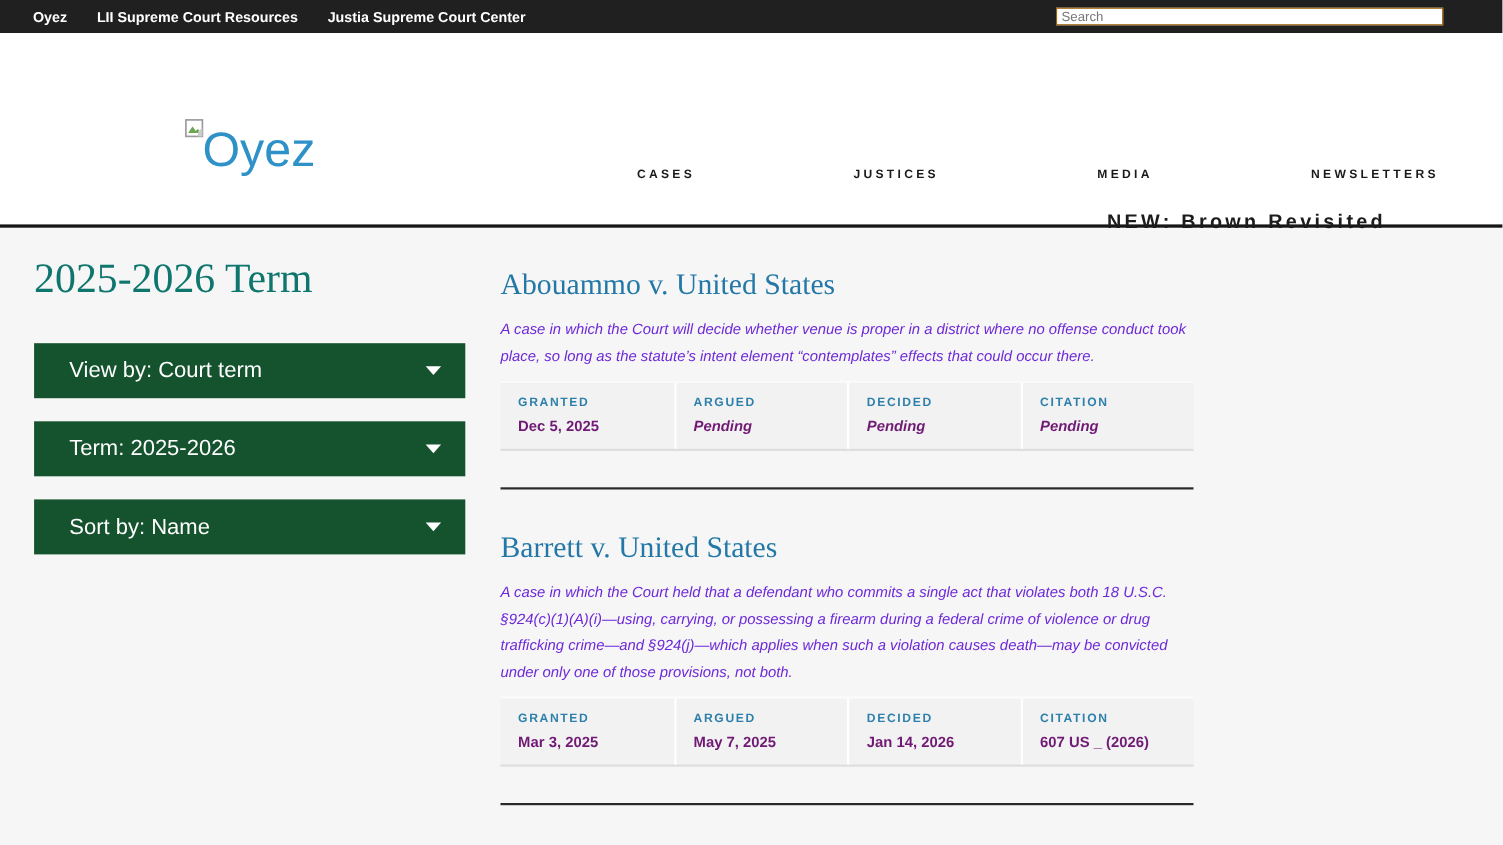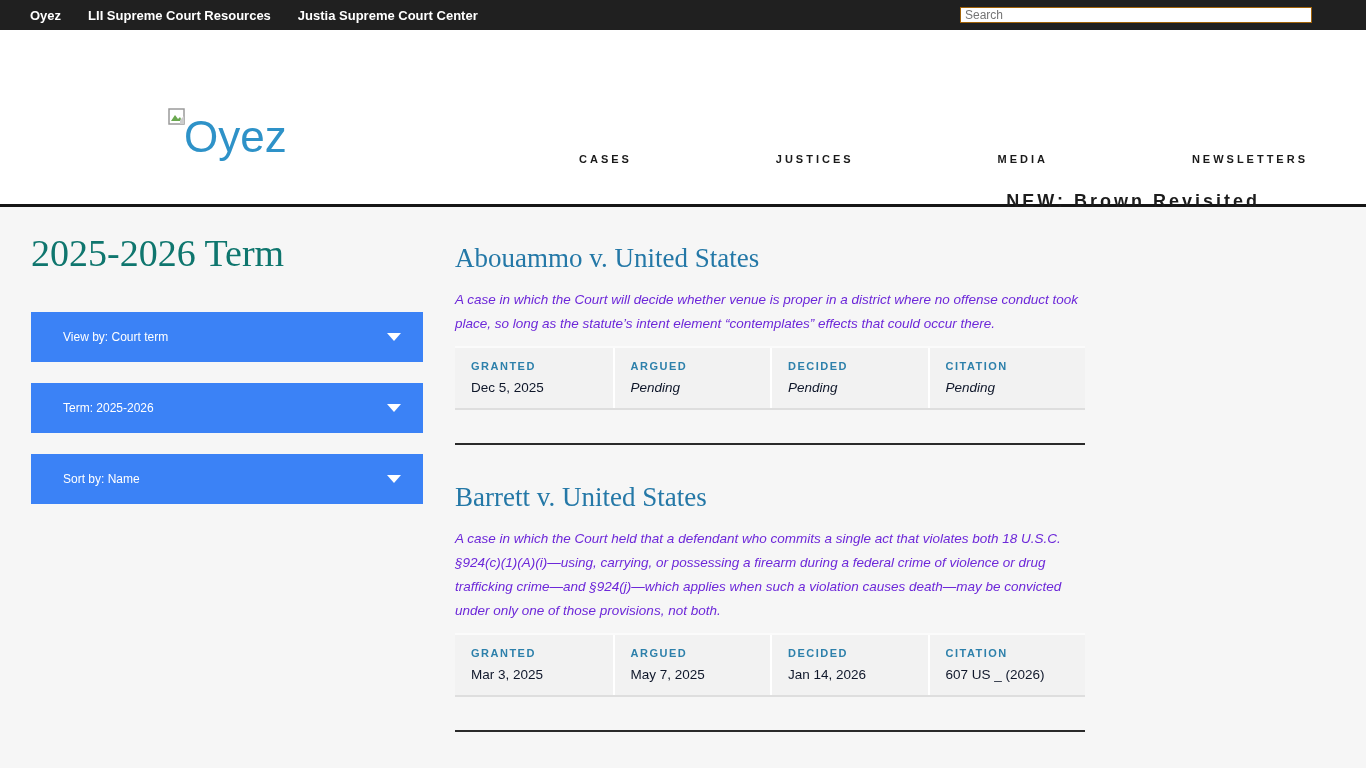--- a/index.html
+++ b/index.html
@@ -27,38 +27,38 @@
   .banner { position:absolute; left:560px; top:161px; width:700px; text-align:right; }
   .banner a { font-size:18px; font-weight:bold; letter-spacing:3px; color:#1c1c1c;
               text-decoration:none; cursor:pointer; }
 
   
   .content { display:flex; }
   .sidebar { width:455px; padding:24px 0 0 31px; }
   .sidebar h1 { font-family:"Liberation Serif", serif; font-weight:normal; font-size:38px;
                 color:#0f766e; }
   .filters { margin-top:37px; display:flex; flex-direction:column; gap:21px; }
-  .filter-btn { position:relative; width:392px; height:50px; background:#3b82f6; border:none;
-                color:#ffffff; font-size:12px; text-align:left; padding-left:32px;
+  .filter-btn { position:relative; width:392px; height:50px; background:#14532d; border:none;
+                color:#ffffff; font-size:20px; text-align:left; padding-left:32px;
                 cursor:pointer; font-family:"Liberation Sans", sans-serif; }
   .caret { position:absolute; right:22px; top:21px; width:0; height:0;
            border-left:7px solid transparent; border-right:7px solid transparent;
            border-top:8px solid #ffffff; }
 
   .main { width:630px; padding-top:36px; }
   .case-title { font-family:"Liberation Serif", serif; font-weight:normal; font-size:27px;
                 color:#2478a7; text-decoration:none; display:block; cursor:pointer; }
   .case-desc { margin-top:14px; font-size:13.5px; font-style:italic; color:#6d28d9;
                line-height:24px; }
   .case-table { margin-top:10px; display:flex; background:#f2f2f2;
                 border-top:2px solid #fbfbfb; border-bottom:2px solid #dedede; }
   .case-cell { width:25%; padding:12px 8px 13px 16px; }
   .case-cell + .case-cell { border-left:2px solid #ffffff; }
   .cell-label { font-size:11px; font-weight:bold; letter-spacing:1.5px; color:#2d80ab; }
-  .cell-value { margin-top:8px; font-size:13.5px; color:#0f172a; }
+  .cell-value { margin-top:8px; font-size:13.5px; color:#701a75;font-weight:bold; }
   .cell-value.italic { font-style:italic; }
   .case-rule { border:none; border-top:2px solid #2a2a2a; margin-top:33px; }
   .case-block + .case-block { margin-top:37px; }
 </style>
 </head>
 <body>
 
 <div class="topbar">
   <a>Oyez</a>
   <a>LII Supreme Court Resources</a>

